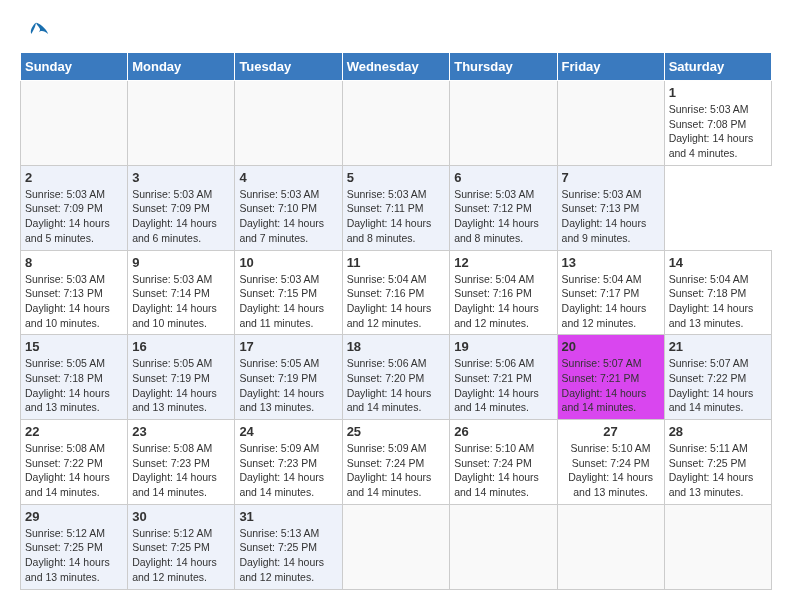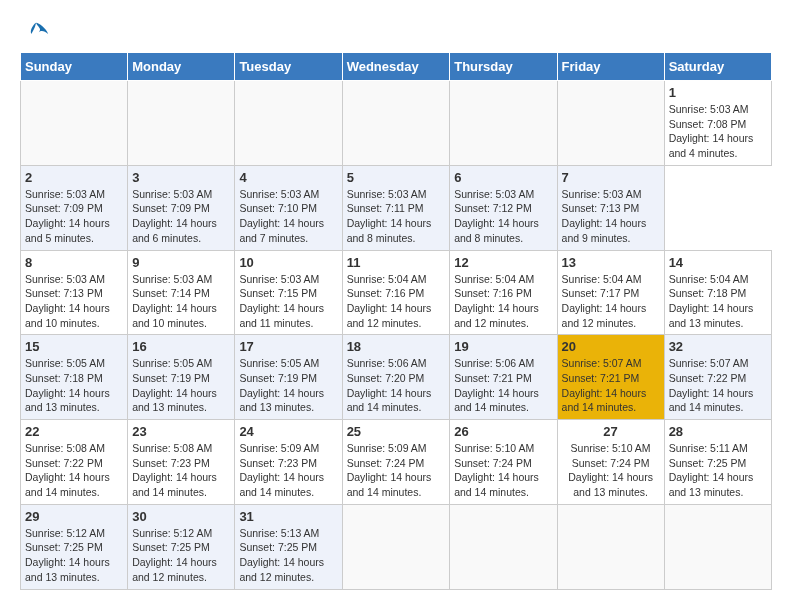--- a/index.html
+++ b/index.html
@@ -169,23 +169,23 @@
         <td style="background: rgb(238, 242, 250); margin-left: 44px;"><span class="day-num">15</span>
           <span class="day-info">Sunrise: 5:05 AM<br>Sunset: 7:18 PM<br>Daylight: 14 hours and 13 minutes.</span></td>
         <td style="background: rgb(238, 242, 250);"><span class="day-num">16</span>
           <span class="day-info">Sunrise: 5:05 AM<br>Sunset: 7:19 PM<br>Daylight: 14 hours and 13 minutes.</span></td>
         <td style="background: rgb(238, 242, 250);"><span class="day-num">17</span>
           <span class="day-info">Sunrise: 5:05 AM<br>Sunset: 7:19 PM<br>Daylight: 14 hours and 13 minutes.</span></td>
         <td style="background: rgb(238, 242, 250);"><span class="day-num">18</span>
           <span class="day-info">Sunrise: 5:06 AM<br>Sunset: 7:20 PM<br>Daylight: 14 hours and 14 minutes.</span></td>
         <td style="background: rgb(238, 242, 250);"><span class="day-num">19</span>
           <span class="day-info">Sunrise: 5:06 AM<br>Sunset: 7:21 PM<br>Daylight: 14 hours and 14 minutes.</span></td>
-        <td style="background: #eab308;"><span class="day-num">20</span>
+        <td style="background: #d946ef;"><span class="day-num">20</span>
           <span class="day-info">Sunrise: 5:07 AM<br>Sunset: 7:21 PM<br>Daylight: 14 hours and 14 minutes.</span></td>
-        <td style="background: rgb(238, 242, 250);"><span class="day-num">32</span>
+        <td style="background: rgb(238, 242, 250);"><span class="day-num">21</span>
           <span class="day-info">Sunrise: 5:07 AM<br>Sunset: 7:22 PM<br>Daylight: 14 hours and 14 minutes.</span></td>
       </tr>
       <tr>
         <td style="background: rgb(255, 255, 255);"><span class="day-num">22</span>
           <span class="day-info">Sunrise: 5:08 AM<br>Sunset: 7:22 PM<br>Daylight: 14 hours and 14 minutes.</span></td>
         <td style="background: rgb(255, 255, 255);"><span class="day-num">23</span>
           <span class="day-info">Sunrise: 5:08 AM<br>Sunset: 7:23 PM<br>Daylight: 14 hours and 14 minutes.</span></td>
         <td style="background: rgb(255, 255, 255); margin-top: 39px;"><span class="day-num">24</span>
           <span class="day-info">Sunrise: 5:09 AM<br>Sunset: 7:23 PM<br>Daylight: 14 hours and 14 minutes.</span></td>
         <td style="background: rgb(255, 255, 255);"><span class="day-num">25</span>

